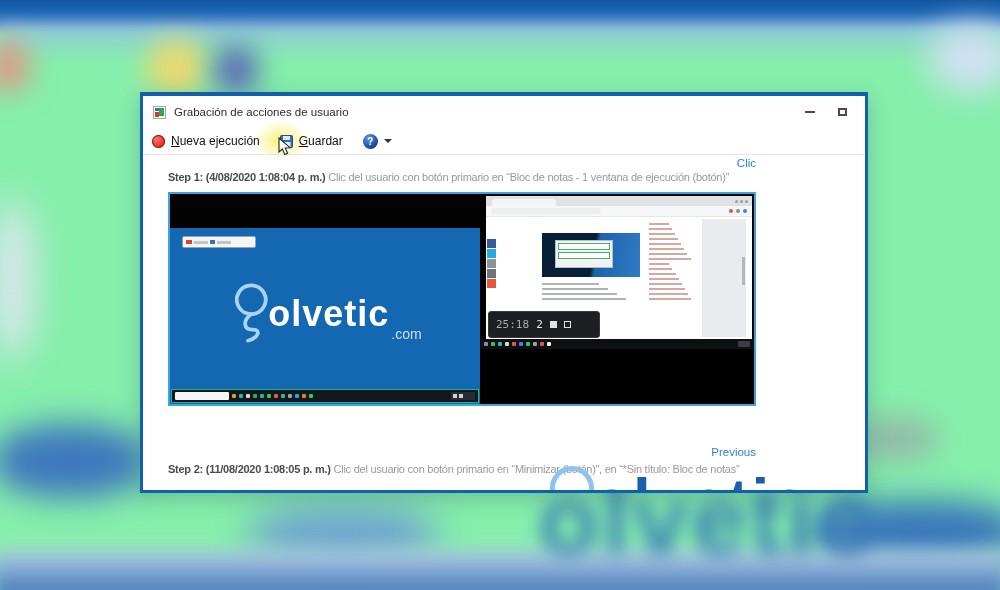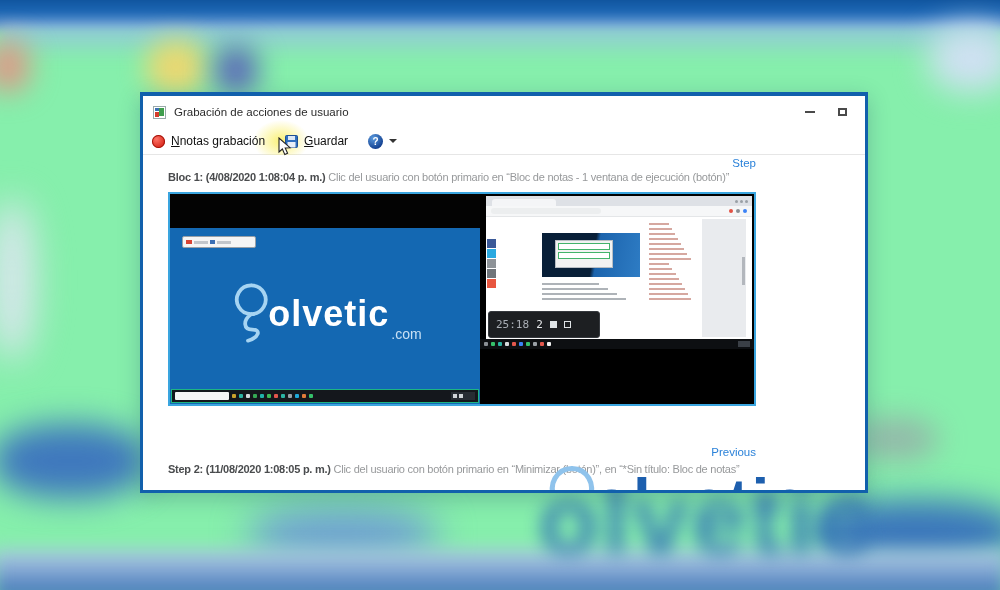--- a/index.html
+++ b/index.html
@@ -153,44 +153,44 @@
         <span class="ctl ctl-max">
             <i></i>
           </span>
       </span>
     </div>
 
     <div class="toolbar">
       <div class="save-glow"></div>
       <button class="tbtn">
         <span class="rec-icon"></span>
-        <span><u>N</u><span>notas grabación</span></span>
+        <span><u>N</u><span>ueva ejecución</span></span>
       </button>
       <button class="tbtn">
         <svg width="13" height="13" viewBox="0 0 13 13">
           <rect x="0.5" y="0.5" width="12" height="12" rx="1" fill="#2f6fbe" stroke="#1d4f94"></rect>
           <rect x="3" y="1" width="7" height="4" fill="#dce8f6"></rect>
           <rect x="2.5" y="7" width="8" height="5.5" fill="#e8eef7"></rect>
         </svg>
         <span><u>G</u><span>uardar</span></span>
       </button>
       <button class="tbtn">
         <span class="help-icon">?</span>
         <span class="caret-down"></span>
       </button>
       <svg class="cursor-icon" width="14" height="19" viewBox="0 0 14 19">
         <path d="M1 1 L1 15 L4.4 12 L6.8 17.6 L9.6 16.3 L7.2 10.9 L12 10.7 Z" fill="#fff" stroke="#222" stroke-width="1.1"></path>
       </svg>
     </div>
 
     <div class="content">
-      <span class="navlink next">Step</span>
+      <span class="navlink next">Clic</span>
 
       <div class="step step1">
-        <b><span>Bloc 1:</span> <span>(4/08/2020 1:08:04 p. m.)</span></b>
+        <b><span>Step 1:</span> <span>(4/08/2020 1:08:04 p. m.)</span></b>
         <span>Clic del usuario con botón primario en “Bloc de notas - 1 ventana de ejecución (botón)”</span>
       </div>
 
       <div class="shot">
         <div class="mon-left">
           <div class="ml-topbar"></div>
           <div class="ml-toolwin">
             <span class="tw-red"></span>
             <span class="tw-line"></span>
             <span class="tw-blue"></span>

